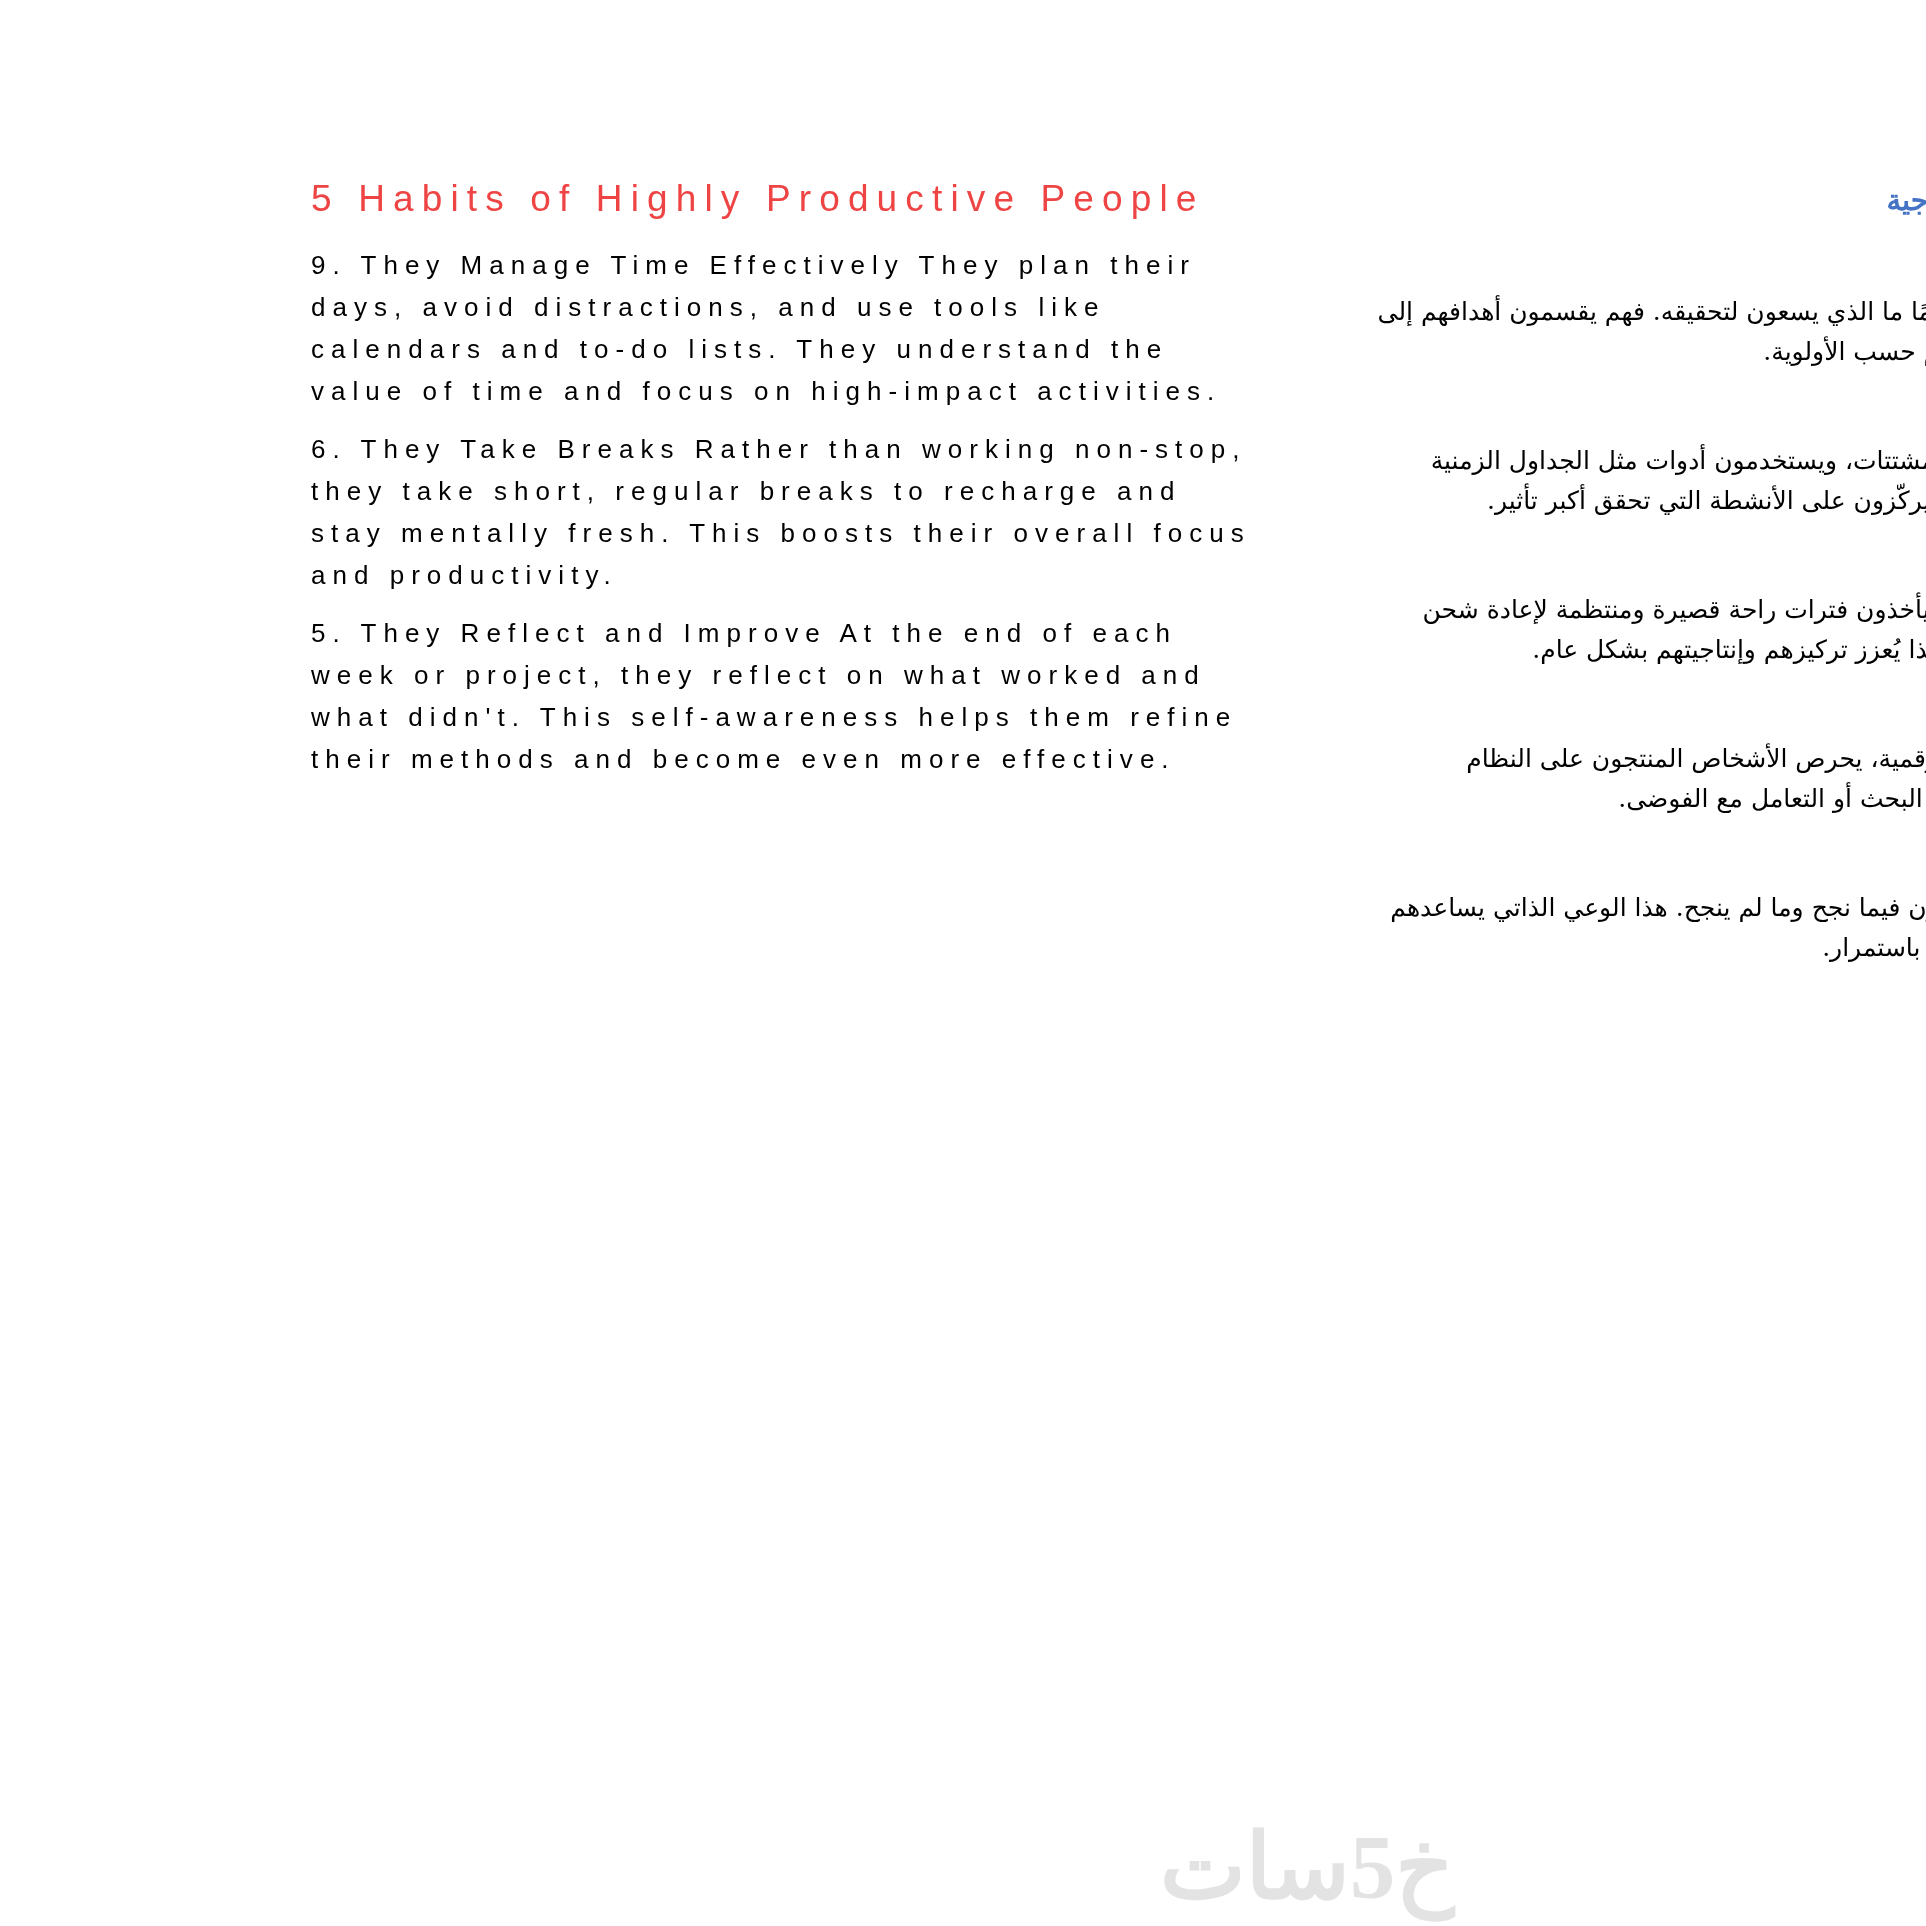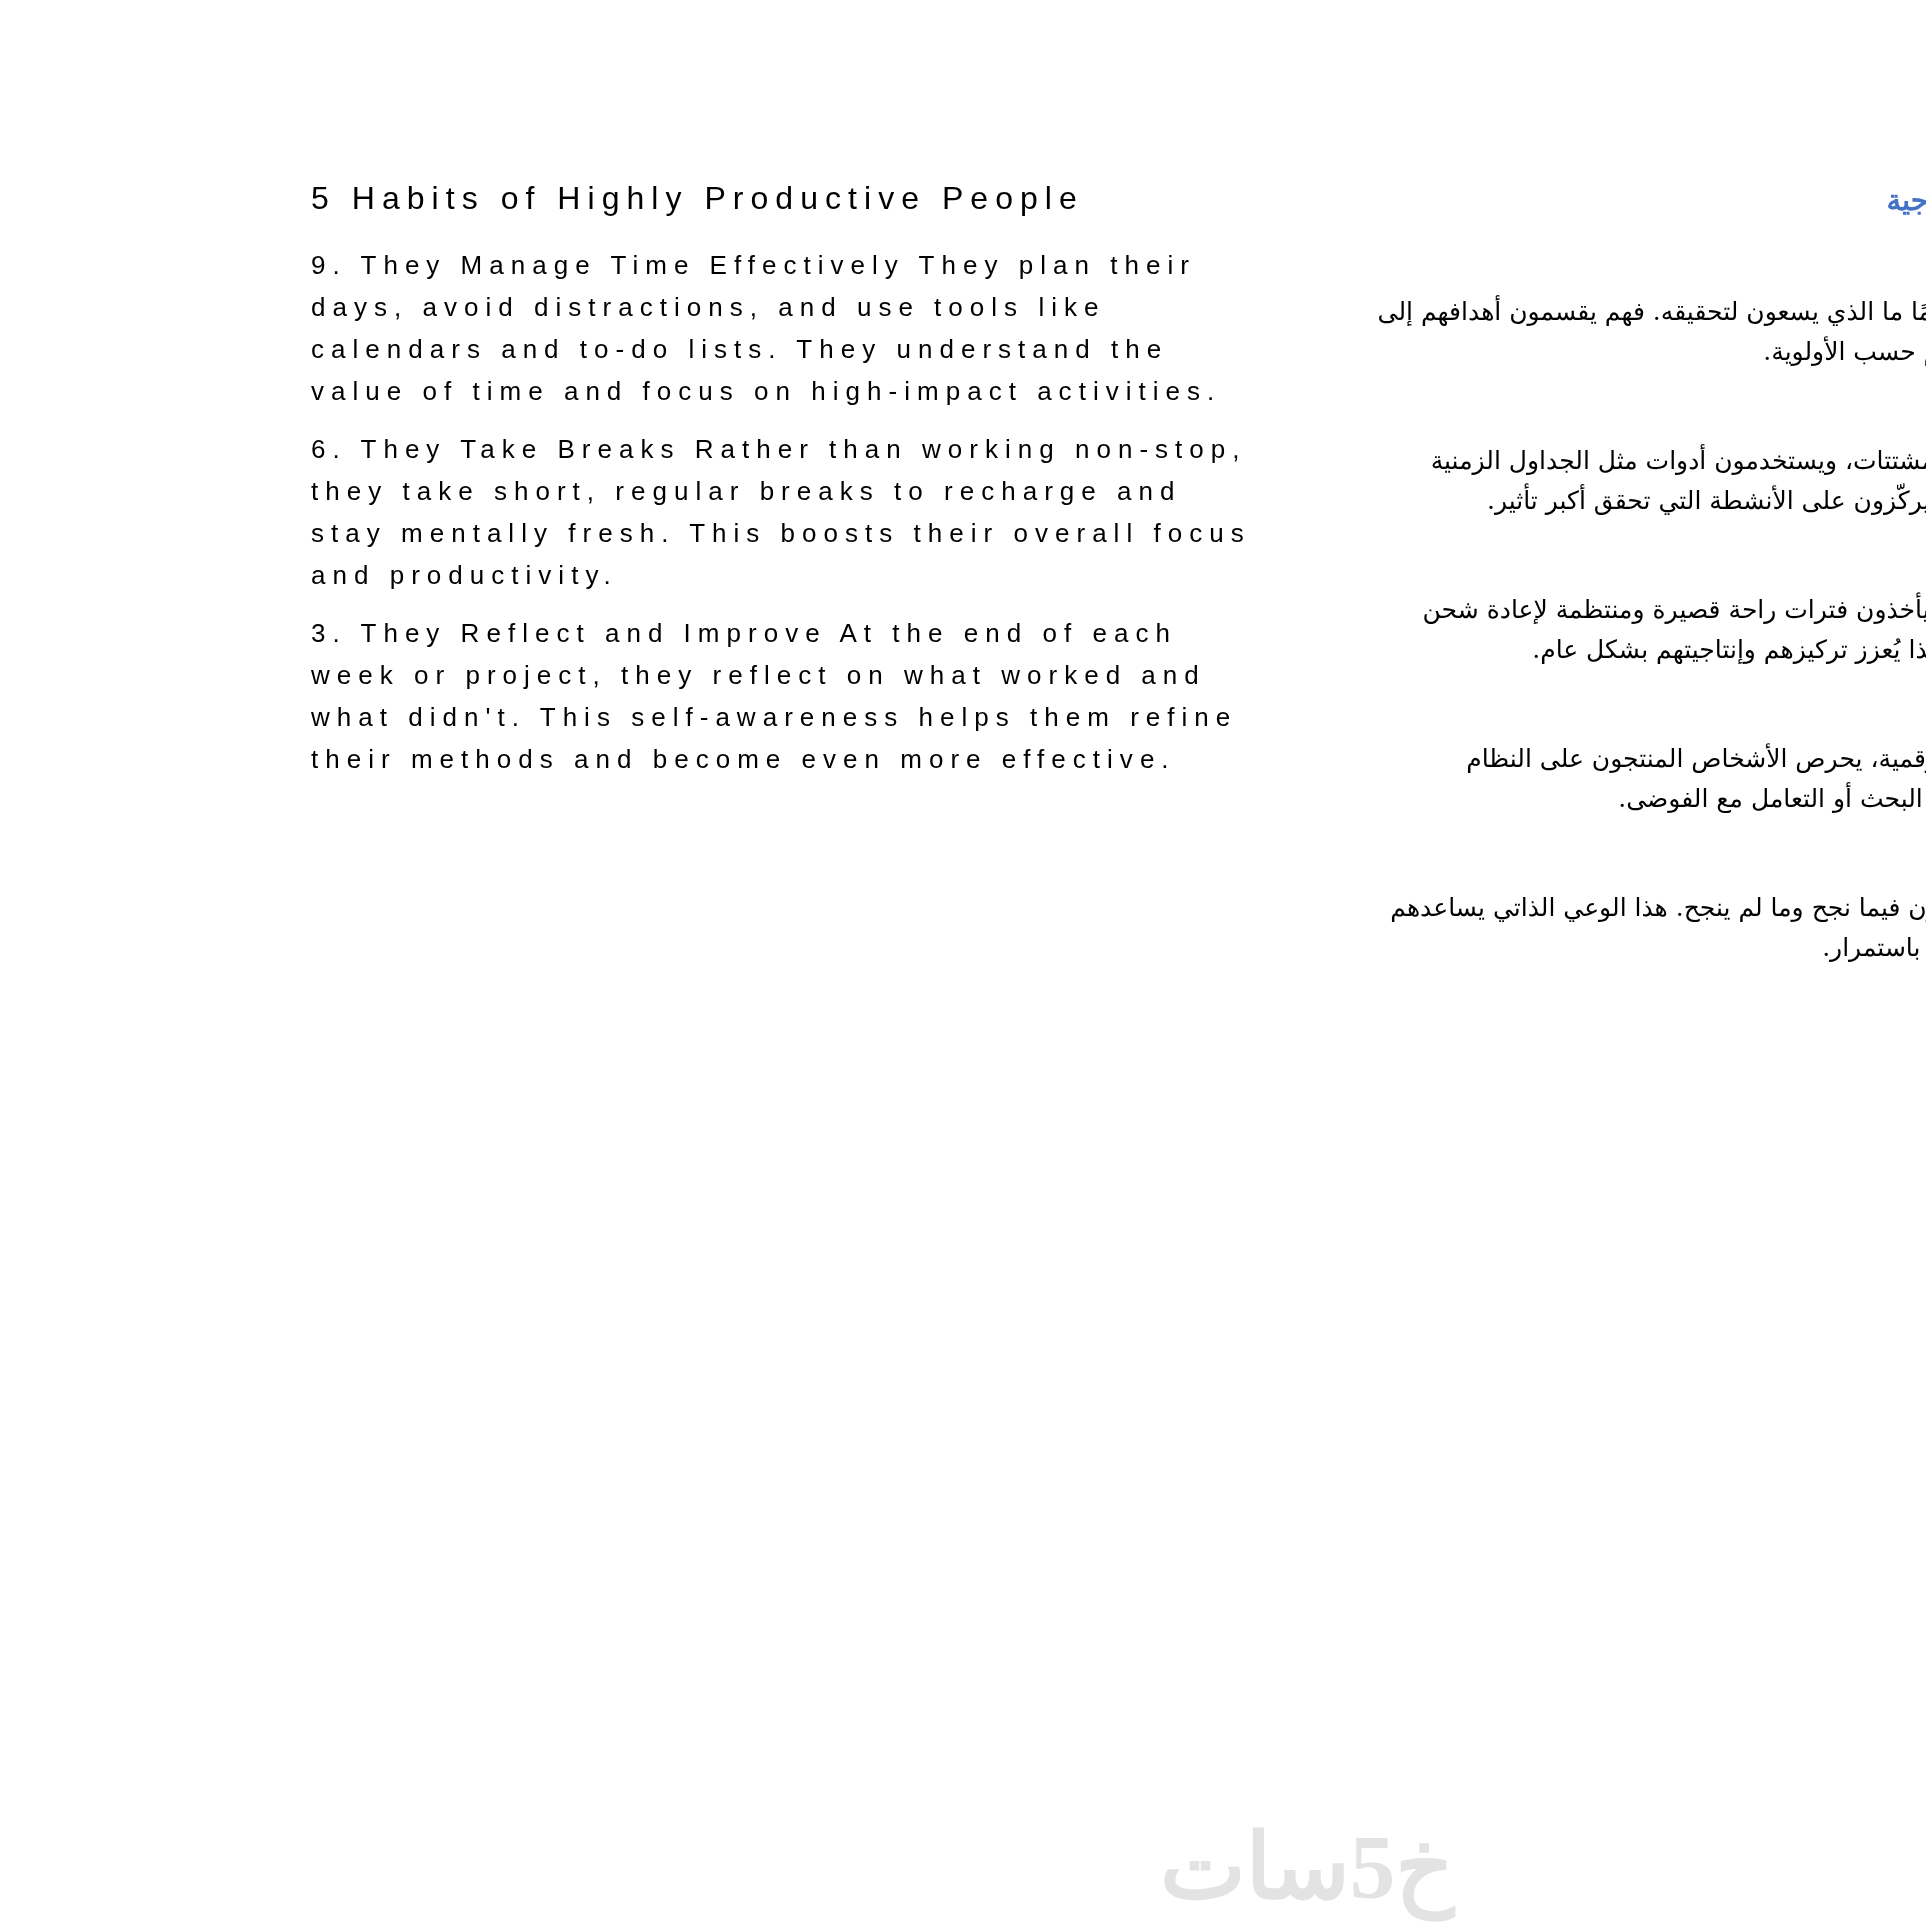--- a/index.html
+++ b/index.html
@@ -12,25 +12,25 @@
   }
   .page { position: absolute; inset: 0; background: #ffffff; }
 
   
   .col-en {
     position: absolute;
     left: 311px; top: 181px; width: 948px;
     color: #000000;
   }
   .en-title {
-    font-size: 32px;
+    font-size: 37px;
     line-height: 35px;
     font-weight: 400;
     letter-spacing: 0.22em;
-    color: #000000;
+    color: #ef4444;
     margin: 0 0 28px 0;
   }
   .en-par {
     font-size: 26px;
     line-height: 42px;
     letter-spacing: 0.27em;
     margin: 0 0 16px 0;
   }
 
   
@@ -79,21 +79,21 @@
 </style>
 </head>
 <body>
 
 <div class="page">
 
   <div class="col-en">
     <h1 class="en-title">5 Habits of Highly Productive People</h1>
     <p class="en-par">9. They Manage Time Effectively They plan their days, avoid distractions, and use tools like calendars and to-do lists. They understand the value of time and focus on high-impact activities.</p>
     <p class="en-par">6. They Take Breaks Rather than working non-stop, they take short, regular breaks to recharge and stay mentally fresh. This boosts their overall focus and productivity.</p>
-    <p class="en-par">3. They Reflect and Improve At the end of each week or project, they reflect on what worked and what didn't. This self-awareness helps them refine their methods and become even more effective.</p>
+    <p class="en-par">5. They Reflect and Improve At the end of each week or project, they reflect on what worked and what didn't. This self-awareness helps them refine their methods and become even more effective.</p>
   </div>
 
   <div class="col-ar" dir="rtl" lang="ar">
     <h1 class="ar-title">٥ عادات للأشخاص شديدي الإنتاجية</h1>
 
     <div class="ar-section">
       <div class="ar-sec-heading">١ - يضعون أهدافًا واضحة</div>
       <p class="ar-sec-body">الأشخاص شديدو الإنتاجية يعرفون دائمًا ما الذي يسعون لتحقيقه. فهم يقسمون أهدافهم إلى خطوات قابلة للتنفيذ، ويُرتبون مهامهم حسب الأولوية.</p>
     </div>
 

